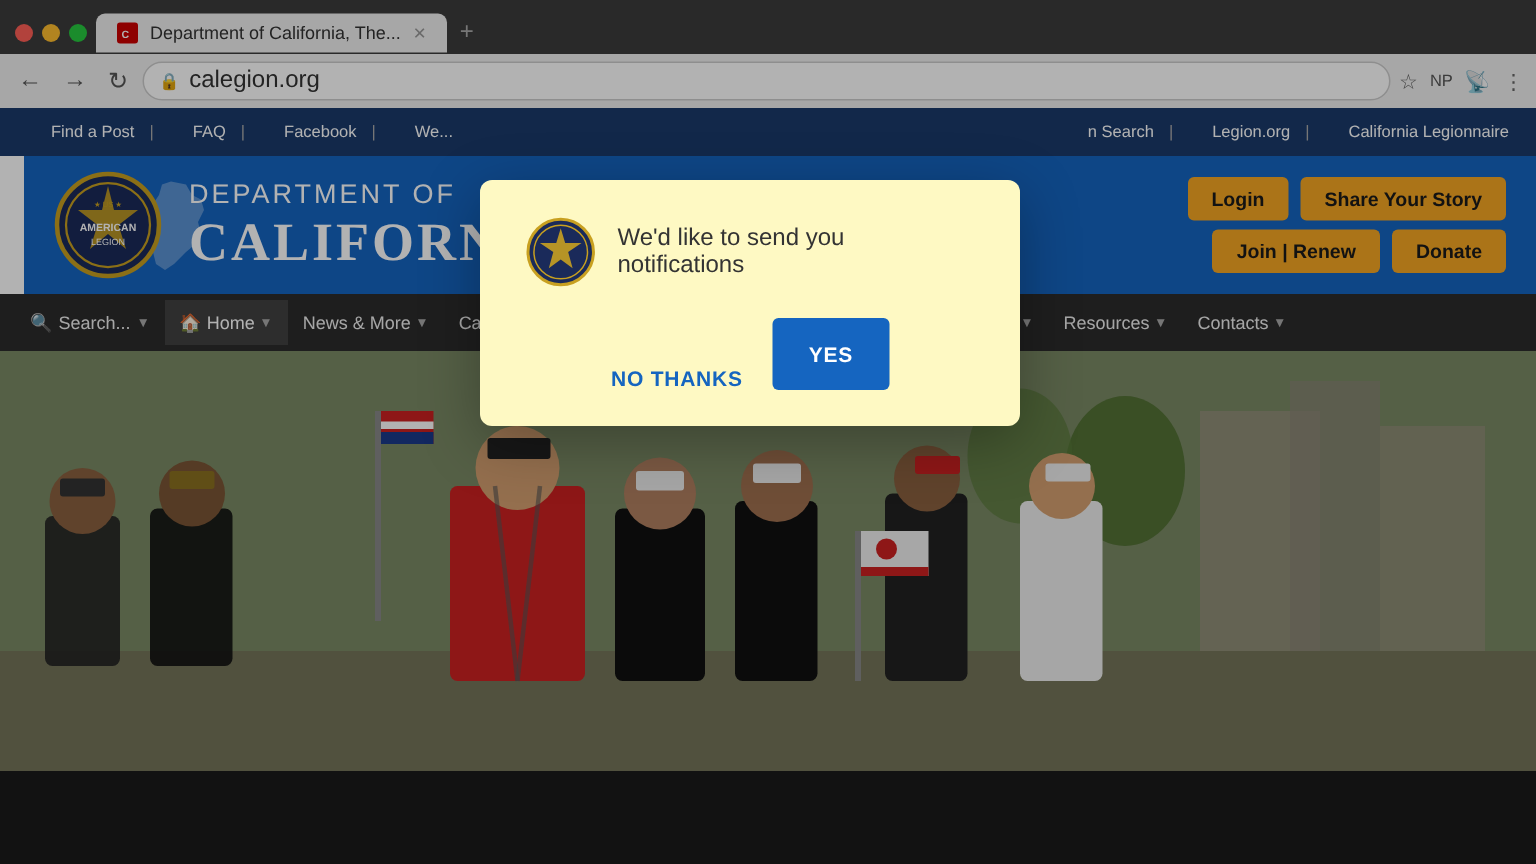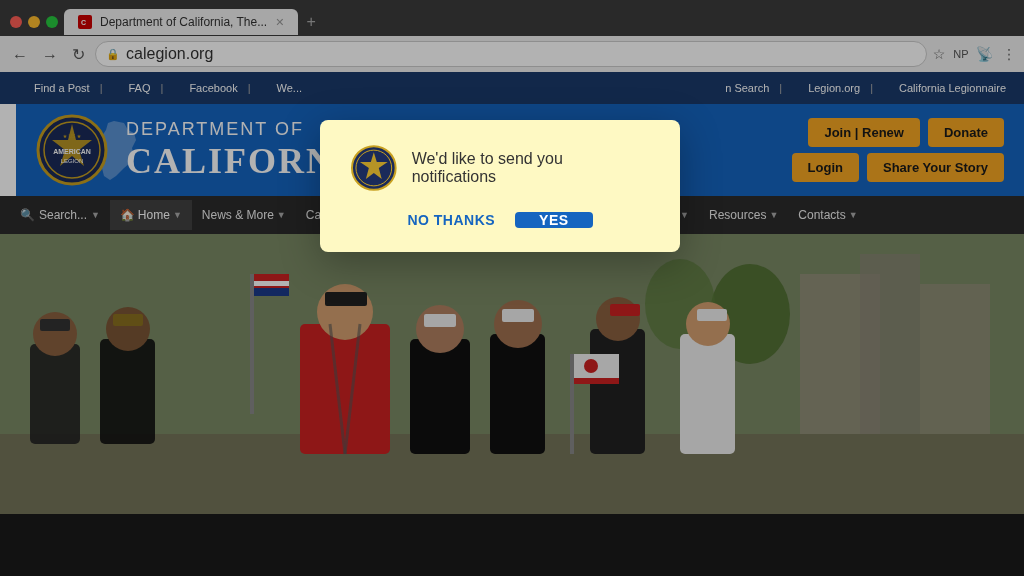--- a/index.html
+++ b/index.html
@@ -63,21 +63,21 @@
       linear-gradient(to bottom, #6a7a5a, #4a5a3a); 
       position: absolute; inset: 0; }
     .hero-overlay { position: absolute; inset: 0; background: rgba(0,0,0,0.15); }
 
     
     .overlay { position: fixed; inset: 0; background: rgba(0,0,0,0.3); z-index: 100; display: flex; align-items: center; justify-content: center; }
     .popup { background: #fef9c3; border-radius: 8px; padding: 24px 30px; width: 360px; box-shadow: 0 10px 40px rgba(0,0,0,0.3); display: flex; flex-direction: column; align-items: flex-start; gap: 16px; position: absolute; top: 120px; left: 320px; }
     .popup-header { display: flex; align-items: center; gap: 14px; width: 100%; }
     .popup-actions { display: flex; align-items: flex-end; justify-content: center; gap: 20px; width: 100%; padding-top: 4px; }
     .btn-no-thanks { background: none; border: none; color: #1565c0; font-size: 14px; font-weight: bold; cursor: pointer; letter-spacing: 0.5px; }
-    .btn-yes { background: #1565c0; color: white; font-size: 14px; font-weight: bold; padding: 0 24px; border: none; border-radius: 4px; cursor: pointer; letter-spacing: 0.5px; }
+    .btn-yes { background: #1565c0; color: white; font-size: 14px; font-weight: bold; padding: 16px 24px; border: none; border-radius: 4px; cursor: pointer; letter-spacing: 0.5px; }
   </style>
 </head>
 <body>
 
 <div class="browser-chrome">
 
   <div class="title-bar">
     <div class="traffic-lights">
       <div class="tl tl-red"></div>
       <div class="tl tl-yellow"></div>
@@ -149,26 +149,26 @@
         <text x="36" y="49" text-anchor="middle" font-size="6" fill="white">LEGION</text>
         <text x="36" y="24" text-anchor="middle" font-size="5" fill="#c8a020">★ US ★</text>
       </svg>
       <div class="logo-text" style="z-index:1; margin-left:8px;">
         <div class="logo-dept">Department of</div>
         <div class="logo-calif" style="color:white; font-size:36px; font-weight:bold; font-family:'Times New Roman',serif; letter-spacing:2px;">California</div>
       </div>
     </div>
     <div class="header-buttons">
       <div class="btn-row">
+        <button class="btn-gold">Login</button>
+        <button class="btn-gold">Share Your Story</button>
+      </div>
+      <div class="btn-row">
         <button class="btn-gold">Join | Renew</button>
         <button class="btn-gold">Donate</button>
-      </div>
-      <div class="btn-row">
-        <button class="btn-gold">Login</button>
-        <button class="btn-gold">Share Your Story</button>
       </div>
     </div>
   </div>
 
   <div class="main-nav">
     <div class="nav-item search-nav">
       <span>🔍</span>
       <span>Search...</span>
       <span class="chevron">▼</span>
     </div>

